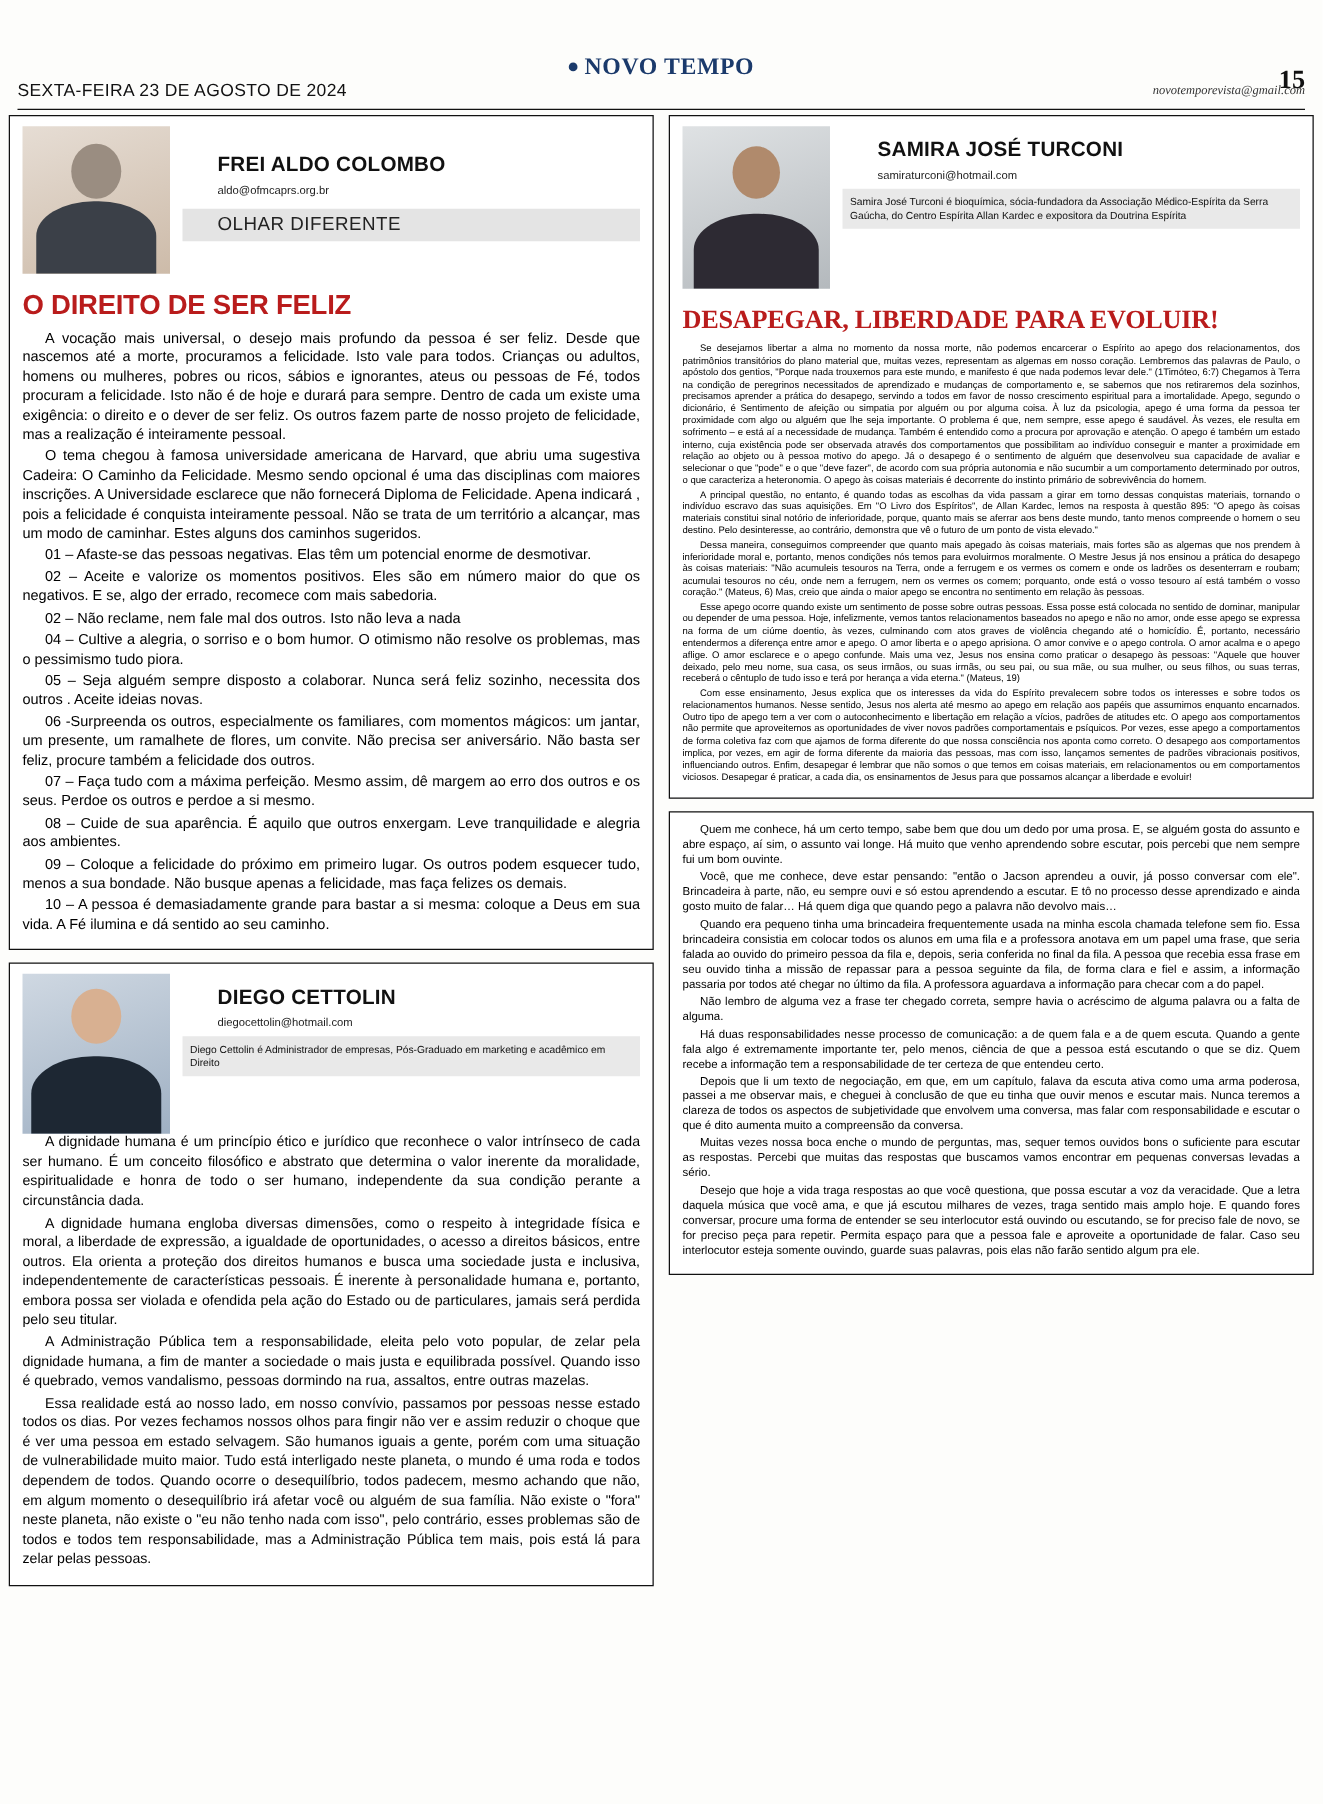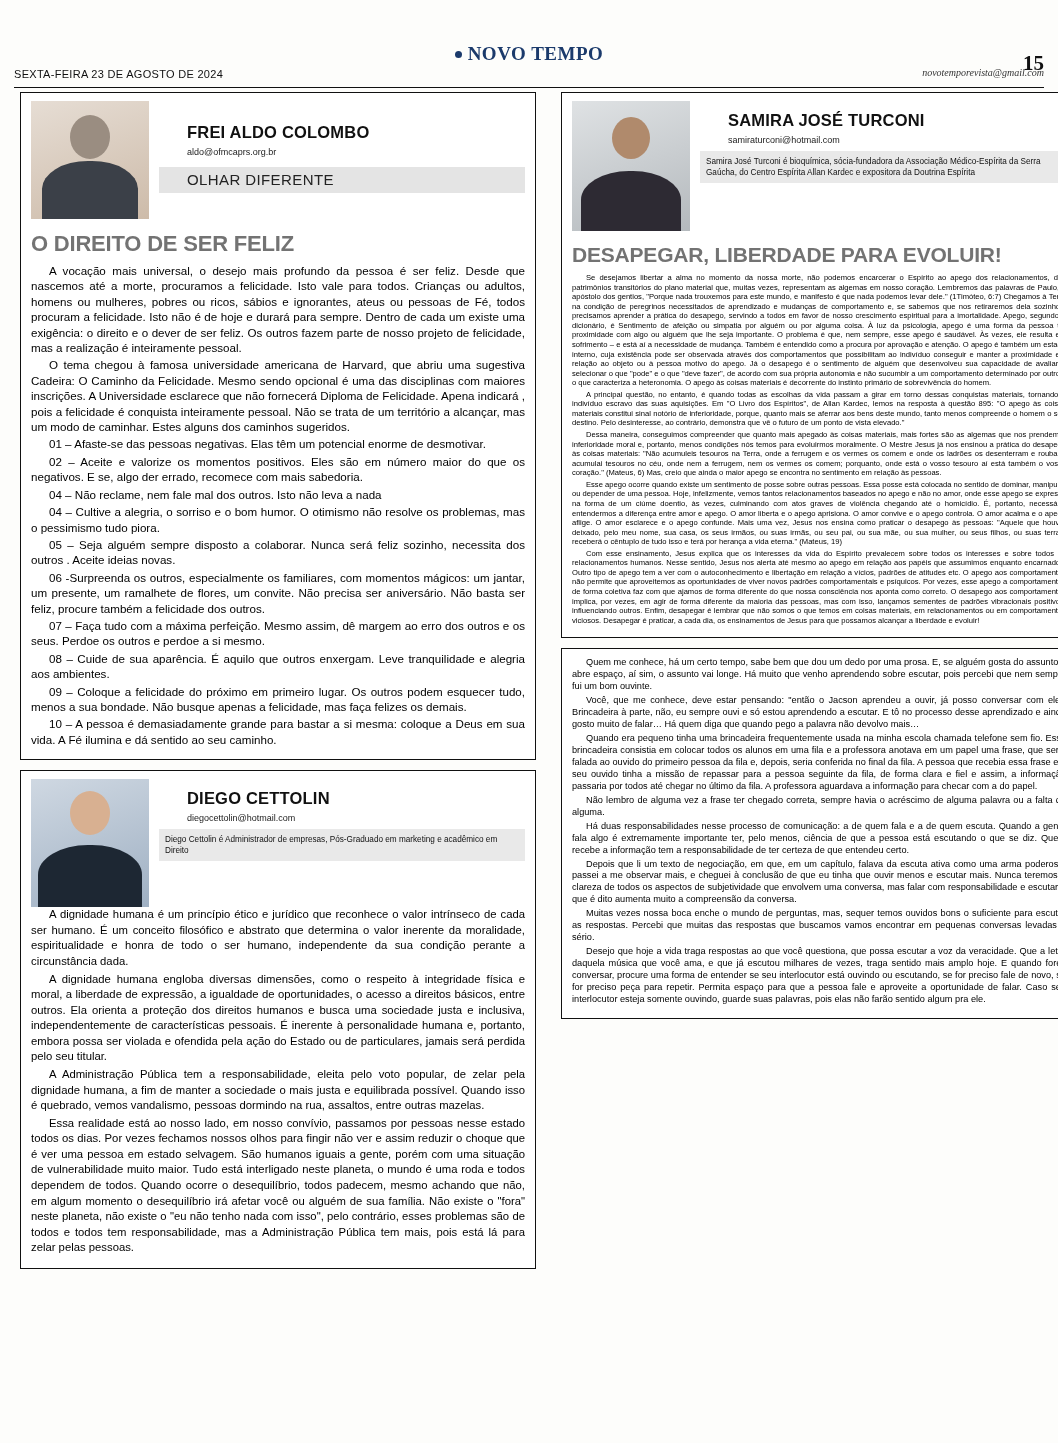--- a/index.html
+++ b/index.html
@@ -57,21 +57,21 @@
     height: 7px;
     background: #1b3a6b;
     border-radius: 50%;
     vertical-align: middle;
     margin: 0 6px 3px 0;
   }
   .masthead-date {
     position: absolute;
     left: 14px;
     bottom: 12px;
-    font-size: 11px;
+    font-size: 14px;
     letter-spacing: 0.3px;
     color: #111;
   }
   .masthead-page {
     position: absolute;
     right: 14px;
     bottom: 16px;
     font-family: "Liberation Serif", serif;
     font-weight: bold;
     font-size: 21px;
@@ -82,24 +82,23 @@
     left: 14px;
     right: 14px;
     bottom: 4px;
     border-bottom: 1.5px solid #111;
   }
 
   
   .grid {
     display: grid;
     grid-template-columns: 516px 516px;
-    column-gap: 25px;
+    column-gap: 12px;
     padding: 0 7px;
     box-sizing: border-box;
-    margin-left: 13px;
   }
   .column {
     display: flex;
     flex-direction: column;
   }
 
   .article {
     border: 1px solid #111;
     box-sizing: border-box;
     padding: 0;
@@ -197,24 +196,25 @@
     padding: 4px 20px 5px 28px;
     margin-top: 4px;
   }
 
   .headline {
     font-family: "Liberation Sans", sans-serif;
     font-weight: bold;
     font-size: 22px;
     letter-spacing: -0.2px;
     margin: 12px 0 6px 0;
-    color: #737373;
+    color: #b91c1c;
   }
   .headline.small {
     font-size: 21px;
+    font-family: Liberation Serif, serif;
   }
 
   .body-text p {
     margin: 0 0 2px 0;
     text-align: justify;
     text-indent: 18px;
     hyphens: auto;
   }
   .body-12 p {
     font-size: 11.6px;
@@ -268,21 +268,21 @@
               <div class="author-email indent">aldo@ofmcaprs.org.br</div>
               <div class="section-band">OLHAR DIFERENTE</div>
             </div>
           </div>
           <div class="headline">O DIREITO DE SER FELIZ</div>
           <div class="body-text body-12">
             <p>A vocação mais universal, o desejo mais profundo da pessoa é ser feliz. Desde que nascemos até a morte, procuramos a felicidade. Isto vale para todos. Crianças ou adultos, homens ou mulheres, pobres ou ricos, sábios e ignorantes, ateus ou pessoas de Fé, todos procuram a felicidade. Isto não é de hoje e durará para sempre. Dentro de cada um existe uma exigência: o direito e o dever de ser feliz. Os outros fazem parte de nosso projeto de felicidade, mas a realização é inteiramente pessoal.</p>
             <p>O tema chegou à famosa universidade americana de Harvard, que abriu uma sugestiva Cadeira: O Caminho da Felicidade. Mesmo sendo opcional é uma das disciplinas com maiores inscrições. A Universidade esclarece que não fornecerá Diploma de Felicidade. Apena indicará , pois a felicidade é  conquista inteiramente pessoal. Não se trata de um território a alcançar, mas  um modo de caminhar.  Estes alguns dos caminhos sugeridos.</p>
             <p>01 – Afaste-se das pessoas negativas. Elas têm um potencial enorme de desmotivar.</p>
             <p>02 – Aceite e valorize os momentos positivos. Eles são em número maior do que os negativos. E se, algo der errado, recomece  com mais sabedoria.</p>
-            <p>04 – Não reclame, nem fale mal dos outros. Isto não leva a  nada</p>
+            <p>02 – Não reclame, nem fale mal dos outros. Isto não leva a  nada</p>
             <p>04 – Cultive a  alegria, o sorriso e o bom humor. O otimismo não resolve os problemas, mas o pessimismo tudo piora.</p>
             <p>05 – Seja alguém sempre disposto a colaborar. Nunca será feliz  sozinho, necessita dos outros . Aceite ideias novas.</p>
             <p>06 -Surpreenda os outros, especialmente os familiares, com  momentos mágicos: um jantar, um presente, um ramalhete de flores, um convite. Não precisa ser aniversário. Não basta ser feliz, procure também a felicidade dos outros.</p>
             <p>07 – Faça tudo com a máxima  perfeição. Mesmo assim, dê margem ao erro dos outros e os seus. Perdoe os outros e perdoe a si mesmo.</p>
             <p>08 – Cuide de sua aparência. É aquilo que outros enxergam.  Leve  tranquilidade e alegria aos ambientes.</p>
             <p>09 – Coloque a felicidade do próximo em primeiro lugar. Os outros podem esquecer tudo, menos a sua bondade. Não busque apenas a felicidade, mas faça felizes os demais.</p>
             <p>10 – A pessoa é demasiadamente grande para bastar a si mesma:  coloque a Deus em sua vida. A Fé ilumina e dá sentido ao seu caminho.</p>
           </div>
         </div>
       </div>

